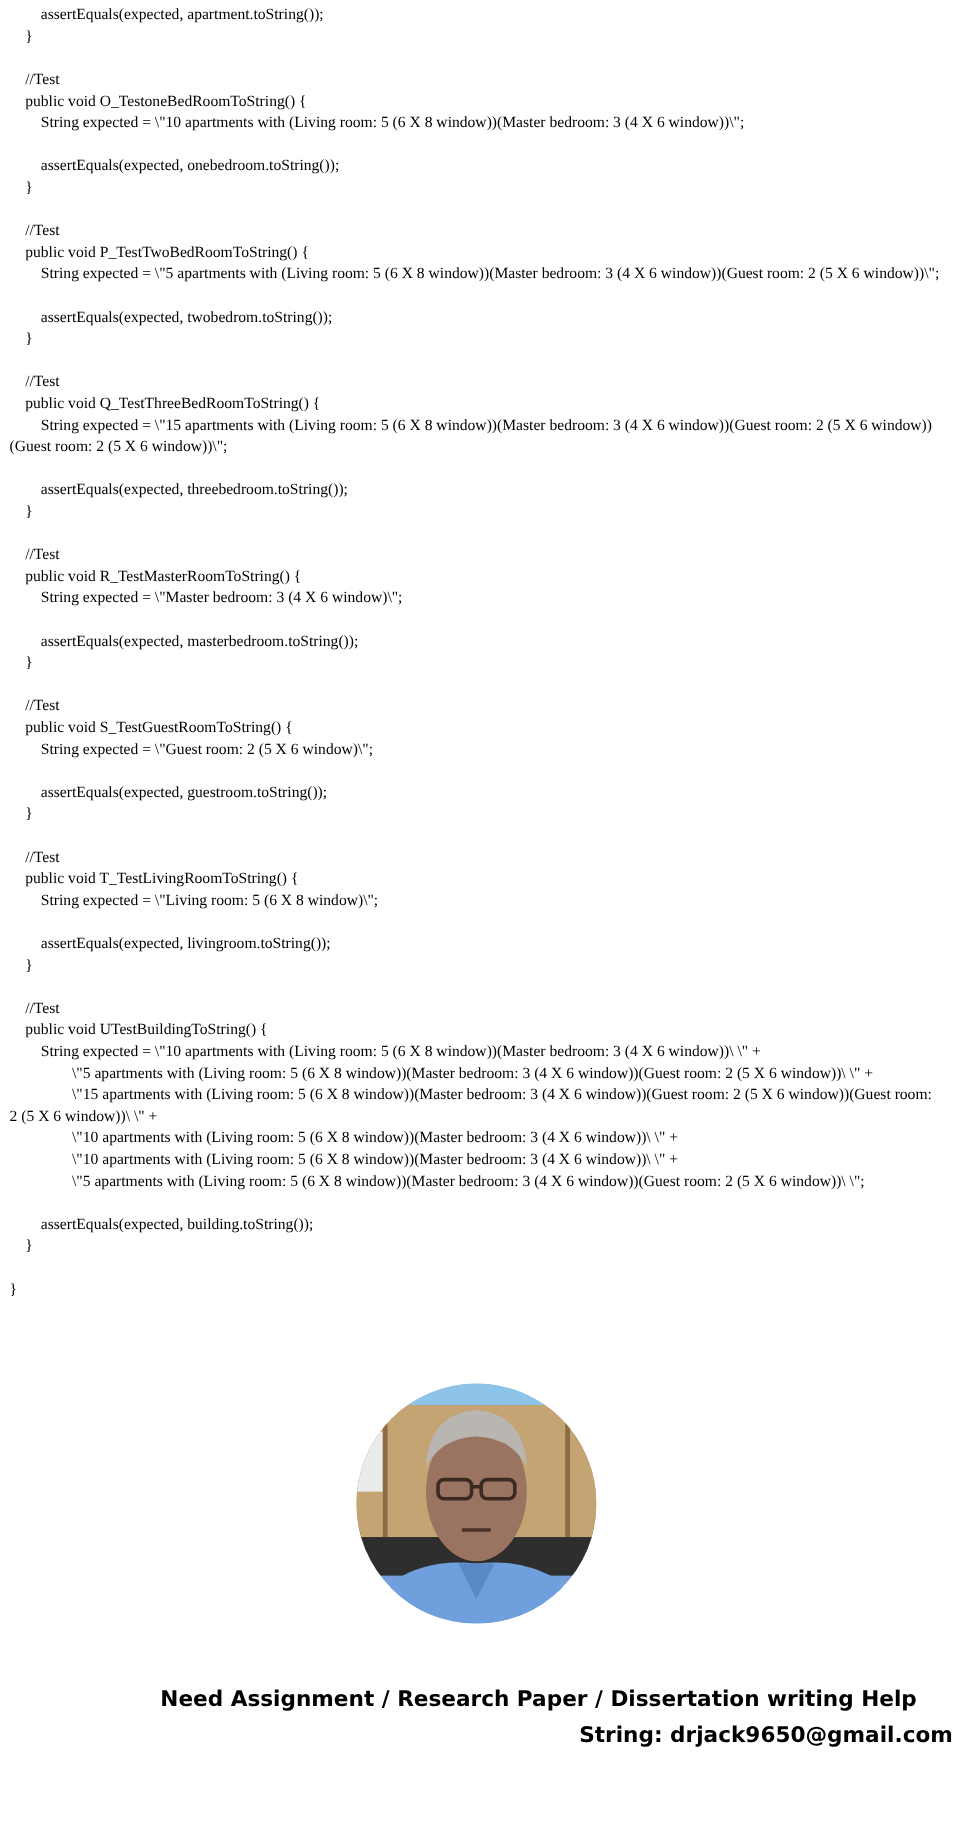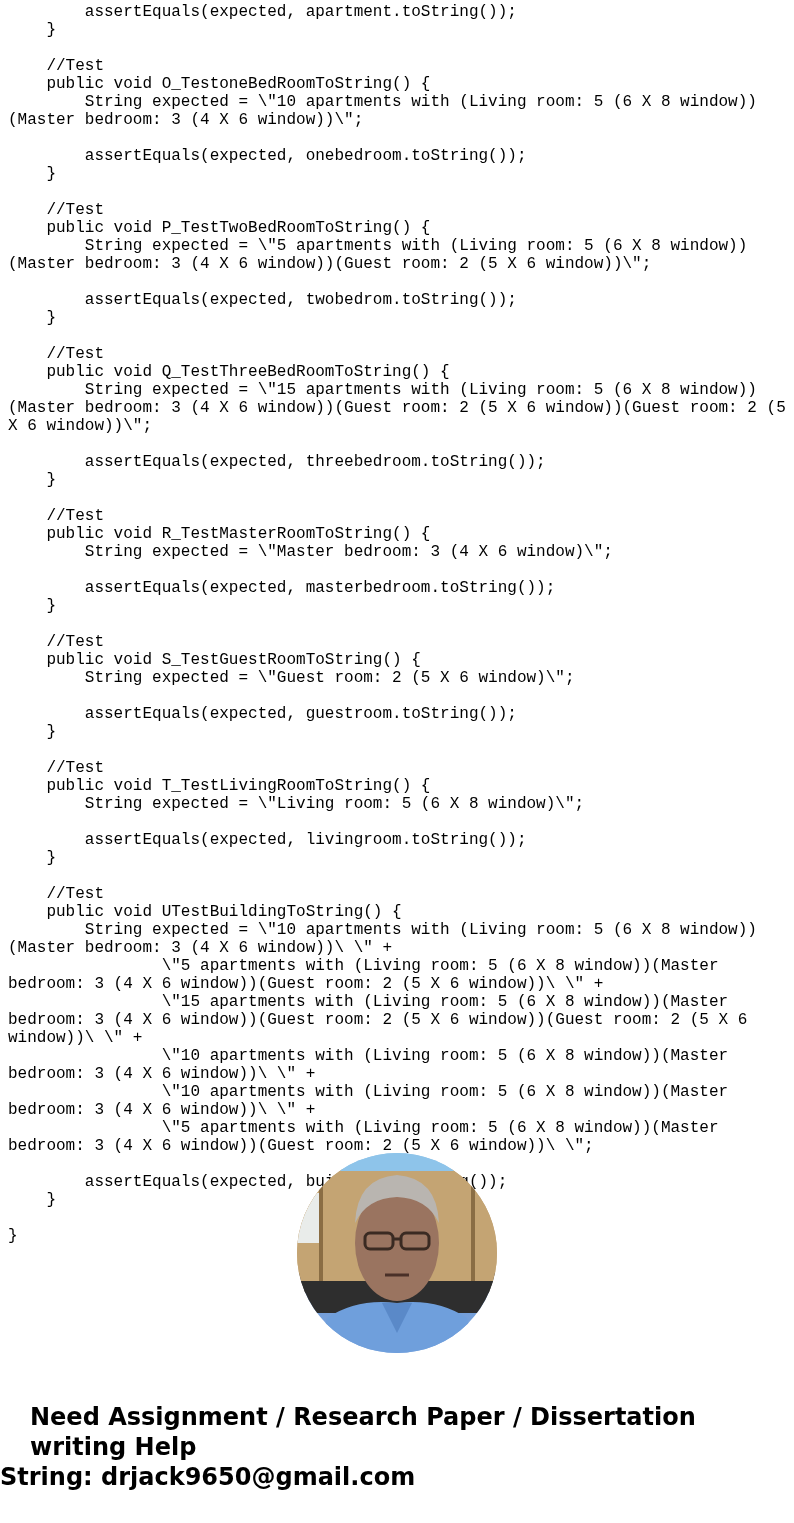--- a/index.html
+++ b/index.html
@@ -1,31 +1,31 @@
 <!DOCTYPE html>
 <html><head>
   <meta charset="utf-8">
   <style>
     html, body { margin: 0; padding: 0; background: #ffffff; }
     body { width: 794px; height: 1523px; position: relative; overflow: hidden; color: #000; }
     .code {
       position: absolute; left: 8px; top: 3px; width: 778px;
-      font-family: Liberation Mono, monospace; font-size: 16px; line-height: 18px;
+      font-family: Liberation Serif, serif; font-size: 13px; line-height: 18px;
       white-space: pre-wrap; word-wrap: break-word;
     }
     .code-line { display: block; min-height: 18px; }
     .avatar {
       position: absolute; left: 297px; top: 1153px; width: 200px; height: 200px;
       border-radius: 50%; overflow: hidden;
       background: linear-gradient(#8fc3e8 0%, #8fc3e8 8%, #b8996a 8%, #c9a978 60%, #3a3a3a 60%, #3a3a3a 70%, #6f9ad6 70%, #7fa8e0 100%);
     }
     .avatar svg { display: block; }
     .footer {
-      position: absolute; left: 0; top: 1402px; width: 794px; text-align: left;
-      font-family: "DejaVu Sans", sans-serif; font-weight: bold; font-size: 24px; line-height: 30px;
+      position: absolute; left: 0; top: 1402px; width: 794px; text-align: right;
+      font-family: "DejaVu Sans", sans-serif; font-weight: bold; font-size: 18px; line-height: 30px;
     }
     .footer div { display: block; }
   </style>
 </head>
 <body>
 
 <div class="code" id="code"><span class="code-line">        assertEquals(expected, apartment.toString());</span><span class="code-line">    }</span><span class="code-line"></span><span class="code-line">    //Test</span><span class="code-line">    public void O_TestoneBedRoomToString() {</span><span class="code-line">        String expected = \"10 apartments with (Living room: 5 (6 X 8 window))(Master bedroom: 3 (4 X 6 window))\";</span><span class="code-line"></span><span class="code-line">        assertEquals(expected, onebedroom.toString());</span><span class="code-line">    }</span><span class="code-line"></span><span class="code-line">    //Test</span><span class="code-line">    public void P_TestTwoBedRoomToString() {</span><span class="code-line">        String expected = \"5 apartments with (Living room: 5 (6 X 8 window))(Master bedroom: 3 (4 X 6 window))(Guest room: 2 (5 X 6 window))\";</span><span class="code-line"></span><span class="code-line">        assertEquals(expected, twobedrom.toString());</span><span class="code-line">    }</span><span class="code-line"></span><span class="code-line">    //Test</span><span class="code-line">    public void Q_TestThreeBedRoomToString() {</span><span class="code-line">        String expected = \"15 apartments with (Living room: 5 (6 X 8 window))(Master bedroom: 3 (4 X 6 window))(Guest room: 2 (5 X 6 window))(Guest room: 2 (5 X 6 window))\";</span><span class="code-line"></span><span class="code-line">        assertEquals(expected, threebedroom.toString());</span><span class="code-line">    }</span><span class="code-line"></span><span class="code-line">    //Test</span><span class="code-line">    public void R_TestMasterRoomToString() {</span><span class="code-line">        String expected = \"Master bedroom: 3 (4 X 6 window)\";</span><span class="code-line"></span><span class="code-line">        assertEquals(expected, masterbedroom.toString());</span><span class="code-line">    }</span><span class="code-line"></span><span class="code-line">    //Test</span><span class="code-line">    public void S_TestGuestRoomToString() {</span><span class="code-line">        String expected = \"Guest room: 2 (5 X 6 window)\";</span><span class="code-line"></span><span class="code-line">        assertEquals(expected, guestroom.toString());</span><span class="code-line">    }</span><span class="code-line"></span><span class="code-line">    //Test</span><span class="code-line">    public void T_TestLivingRoomToString() {</span><span class="code-line">        String expected = \"Living room: 5 (6 X 8 window)\";</span><span class="code-line"></span><span class="code-line">        assertEquals(expected, livingroom.toString());</span><span class="code-line">    }</span><span class="code-line"></span><span class="code-line">    //Test</span><span class="code-line">    public void UTestBuildingToString() {</span><span class="code-line">        String expected = \"10 apartments with (Living room: 5 (6 X 8 window))(Master bedroom: 3 (4 X 6 window))\ \" +</span><span class="code-line">                \"5 apartments with (Living room: 5 (6 X 8 window))(Master bedroom: 3 (4 X 6 window))(Guest room: 2 (5 X 6 window))\ \" +</span><span class="code-line">                \"15 apartments with (Living room: 5 (6 X 8 window))(Master bedroom: 3 (4 X 6 window))(Guest room: 2 (5 X 6 window))(Guest room: 2 (5 X 6 window))\ \" +</span><span class="code-line">                \"10 apartments with (Living room: 5 (6 X 8 window))(Master bedroom: 3 (4 X 6 window))\ \" +</span><span class="code-line">                \"10 apartments with (Living room: 5 (6 X 8 window))(Master bedroom: 3 (4 X 6 window))\ \" +</span><span class="code-line">                \"5 apartments with (Living room: 5 (6 X 8 window))(Master bedroom: 3 (4 X 6 window))(Guest room: 2 (5 X 6 window))\ \";</span><span class="code-line"></span><span class="code-line">        assertEquals(expected, building.toString());</span><span class="code-line">    }</span><span class="code-line"></span><span class="code-line">}</span></div>
 
 <div class="avatar" title="author-photo">
   <svg width="200" height="200" viewBox="0 0 200 200">

